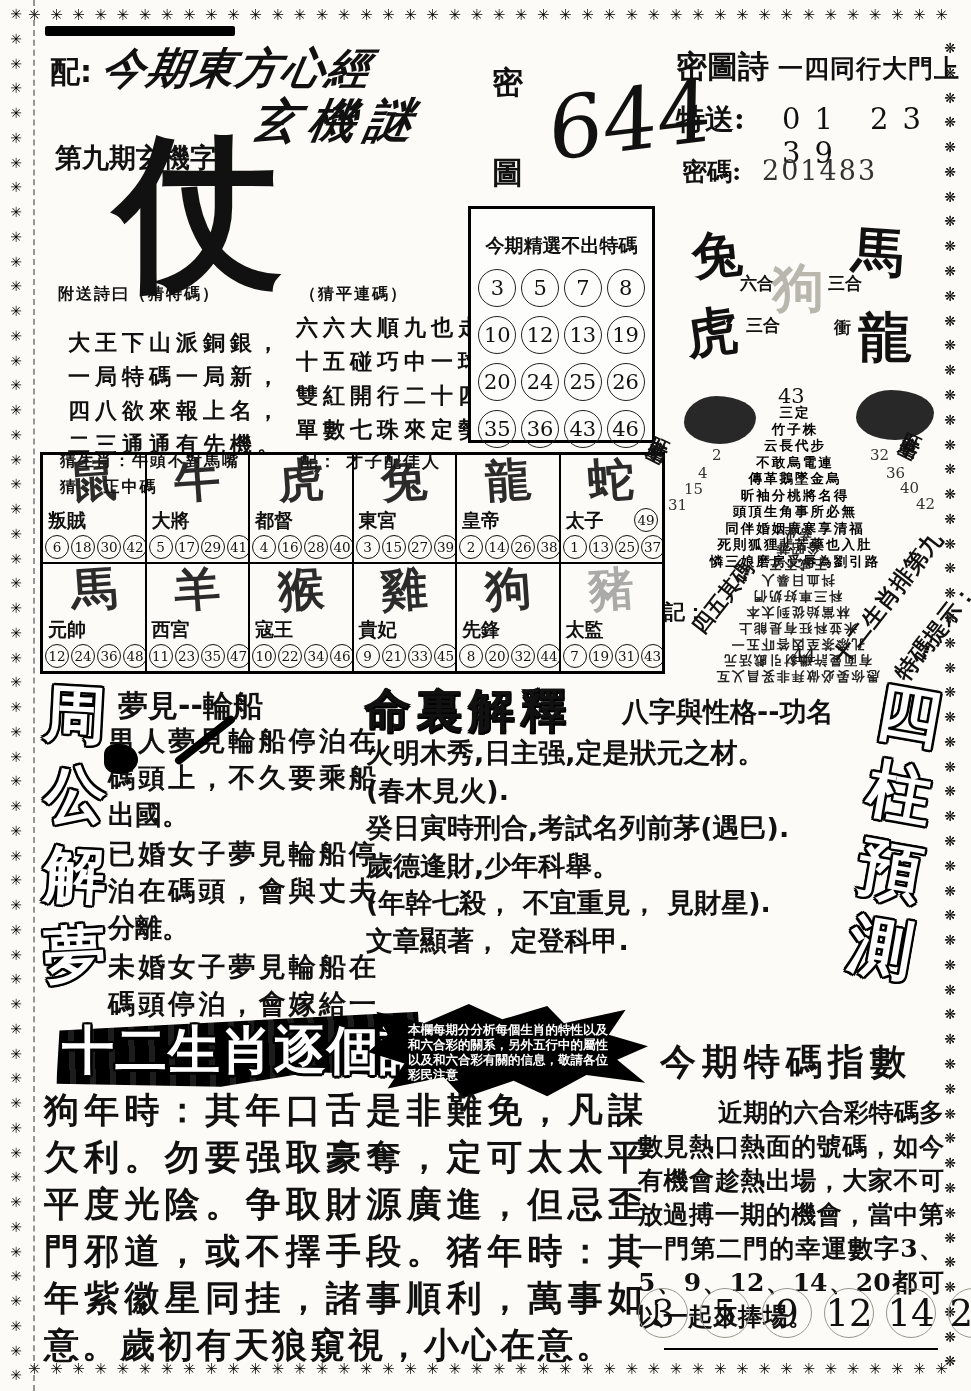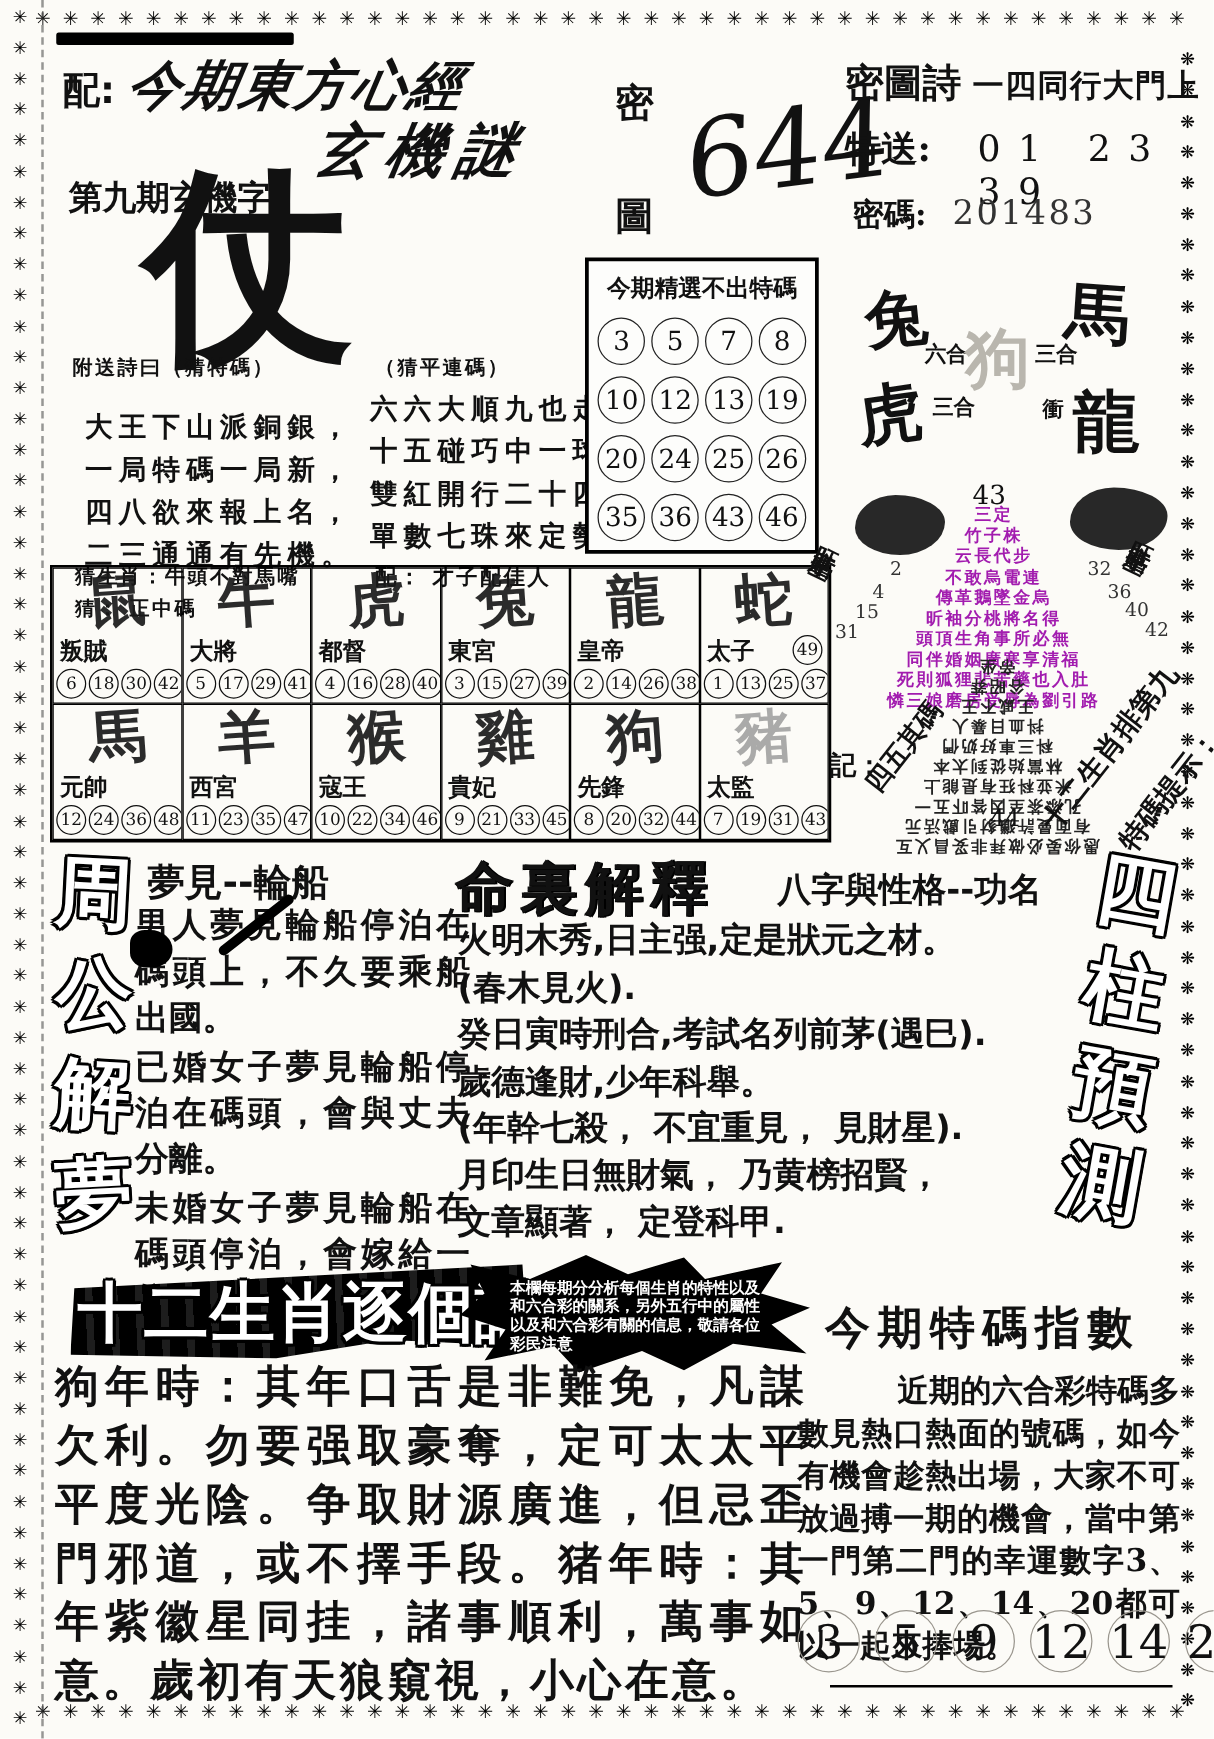--- a/index.html
+++ b/index.html
@@ -31,38 +31,38 @@
   .mima-val{left:762px;top:155px;font-size:27px;letter-spacing:2px;color:#333;}
   
   .poemhead-l{left:58px;top:284px;font-size:16px;font-weight:700;letter-spacing:2px;}
   .poemhead-r{left:300px;top:284px;font-size:16px;font-weight:700;letter-spacing:2px;}
   .poem-l{left:68px;top:310px;font-size:22px;line-height:34px;letter-spacing:5px;font-weight:600;margin-top:15px;}
   .poem-r{left:296px;top:310px;font-size:22px;line-height:34px;letter-spacing:5px;font-weight:600;}
   .poemfoot-l{left:60px;top:448px;font-size:16px;line-height:26px;font-weight:700;letter-spacing:2px;}
   .poemfoot-r{left:300px;top:450px;font-size:17px;font-weight:700;letter-spacing:2px;}
   
   .notout{left:468px;top:206px;width:181px;height:231px;border:3px solid #000;background:#fdfdfb;}
-  .notout-title{margin-top:9px;text-align:center;font-size:19px;font-weight:800;letter-spacing:0px;}
+  .notout-title{margin-top:24px;text-align:center;font-size:19px;font-weight:800;letter-spacing:0px;}
   .notout-grid{display:grid;grid-template-columns:repeat(4,1fr);gap:9px 2px;padding:10px 6px;}
   .numcircle{width:36px;height:36px;border:1.5px solid #222;border-radius:50%;display:flex;align-items:center;justify-content:center;font-size:21px;font-family:"DejaVu Serif","Liberation Serif",serif;margin:0 auto;}
   
   .ztable{left:40px;top:452px;width:621px;height:218px;border:2.5px solid #000;display:grid;grid-template-rows:1fr 1fr;}
   .zrow{display:grid;grid-template-columns:repeat(6,1fr);}
   .zcell{border:1.5px solid #000;position:relative;overflow:hidden;}
   .zanimal{position:absolute;top:2px;left:50%;transform:translateX(-50%) rotate(-4deg);font-size:46px;font-weight:900;color:#1a1a1a;opacity:.92;line-height:1;font-family:"DejaVu Serif","Liberation Serif",serif;}
   .zanimal.faint{color:#888;opacity:.7;}
   .ztitle{position:absolute;left:5px;bottom:28px;font-size:19px;font-weight:800;}
   .zextra{position:absolute;right:4px;bottom:30px;}
   .znums{position:absolute;left:2px;bottom:3px;display:flex;gap:2px;}
   .zn{width:22px;height:22px;border:1.4px solid #111;border-radius:50%;display:flex;align-items:center;justify-content:center;font-size:13.5px;font-family:"DejaVu Serif","Liberation Serif",serif;}
   
   .rel-animal{font-family:"DejaVu Serif","Liberation Serif",serif;font-weight:900;line-height:1;}
   .rel-label{font-size:17px;font-weight:800;}
   .pyr43{left:778px;top:384px;font-size:21px;font-family:"DejaVu Serif","Liberation Serif",serif;}
-  .pyramid{left:688px;top:404px;width:214px;text-align:center;font-size:13.5px;line-height:16.5px;font-weight:600;letter-spacing:2px;color:#a21caf;}
+  .pyramid{left:688px;top:404px;width:214px;text-align:center;font-size:13.5px;line-height:16.5px;font-weight:600;letter-spacing:2px;color:#000000;}
   .pyr-num{font-size:15px;font-family:"DejaVu Serif","Liberation Serif",serif;color:#333;}
   .wztag{font-size:19px;font-weight:800;writing-mode:vertical-rl;letter-spacing:2px;}
   .invpyr{left:672px;top:524px;width:250px;text-align:center;font-size:13px;line-height:16px;font-weight:600;letter-spacing:2px;color:#222;transform:rotate(180deg);}
   .pyr44{left:792px;top:644px;font-size:19px;font-family:"DejaVu Serif","Liberation Serif",serif;}
   .diag{font-size:23px;font-weight:800;transform:rotate(-52deg);transform-origin:left top;white-space:nowrap;}
   .ji{left:664px;top:598px;font-size:21px;font-weight:800;}
   .blob{background:#111;border-radius:45% 55% 50% 50%/55% 45% 55% 45%;opacity:.9;}
   
   .outline{color:#fff;text-shadow:-2px -2px 0 #000,2px -2px 0 #000,-2px 2px 0 #000,2px 2px 0 #000,-2.5px 0 0 #000,2.5px 0 0 #000,0 -2.5px 0 #000,0 2.5px 0 #000;}
   .vchar{font-size:62px;font-weight:900;line-height:1;}
@@ -549,21 +549,20 @@
   <div class="abs inkblob2"></div>
 
   <div class="abs mingli-title">命裏解釋</div>
   <div class="abs mingli-sub">八字與性格--功名</div>
   <div class="abs mingli-body" id="mingli-body">
       <div>火明木秀,日主强,定是狀元之材。</div>
       <div>(春木見火).</div>
       <div>癸日寅時刑合,考試名列前茅(遇巳).</div>
       <div>歲德逢財,少年科舉。</div>
       <div>(年幹七殺， 不宜重見， 見財星).</div>
-      <div>月印生日無財氣， 乃黄榜招賢，</div>
       <div>文章顯著， 定登科甲.</div>
     </div>
   <div class="abs sizhu" id="sizhu-vertical">
       <div class="vchar outline">四</div>
       <div class="vchar outline">柱</div>
       <div class="vchar outline">預</div>
       <div class="vchar outline">測</div>
     </div>
 
   <div class="abs bannerbg"></div>

